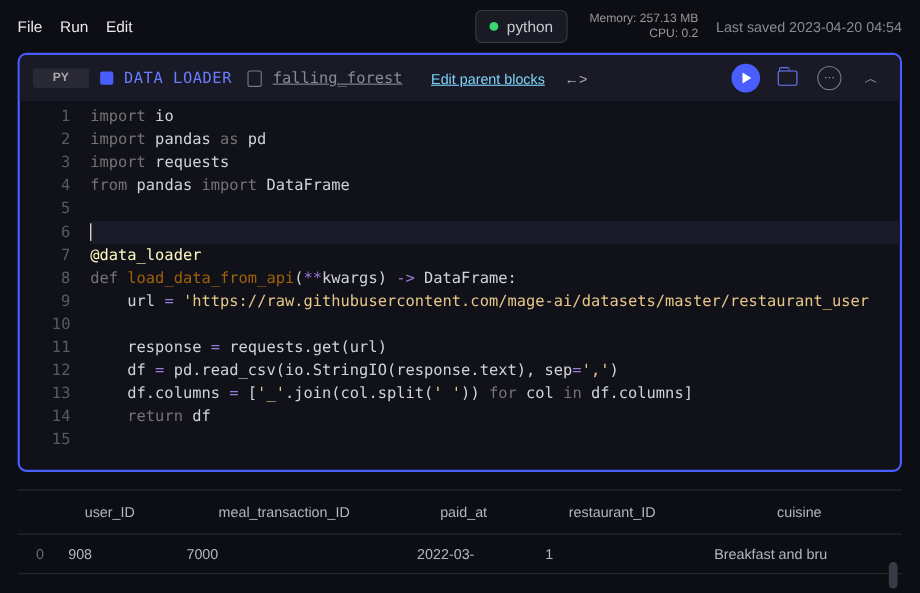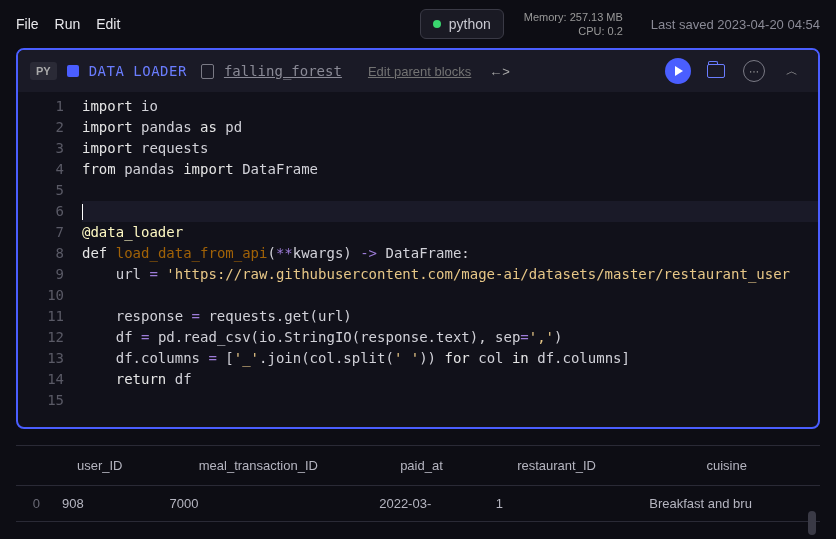--- a/index.html
+++ b/index.html
@@ -5,48 +5,48 @@
 * { margin: 0; padding: 0; box-sizing: border-box; }
 body { width: 836px; height: 539px; background: #0d0d14; font-family: -apple-system, BlinkMacSystemFont, "Segoe UI", sans-serif; color: #c9c9d1; overflow: hidden; }
 
 .topbar { height: 48px; display: flex; align-items: center; padding: 0 16px; gap: 8px; text-align: right; }
 .menu { display: flex; gap: 16px; }
 .menu-item { font-size: 14px; color: #e8e8ec; }
 .spacer { flex: 1; }
 .pill { display: flex; align-items: center; gap: 8px; background: #1a1a24; border: 1px solid #3a3a46; border-radius: 6px; padding: 6px 12px; font-size: 14px; }
 .dot-green { width: 8px; height: 8px; border-radius: 50%; background: #3ad66e; }
 .stats { font-size: 11px; color: #999; line-height: 1.3; margin-left: 12px; }
-.saved { font-size: 13px; color: #8a8a96; margin-left: 20px; }
+.saved { font-size: 13px; color: #8a8a96; margin-left: 8px; }
 
 .block { margin: 0 16px; border: 2px solid #4a5eff; border-radius: 8px; background: #11111a; }
 .block-header { height: 42px; display: flex; align-items: center; padding: 0 12px; gap: 10px; background: #1a1a26; border-radius: 6px 6px 0 0; }
-.py-badge { background: #2a2a36; color: #aaa; font-size: 11px; font-weight: 600; padding: 3px 6px; border-radius: 3px; }
+.py-badge { background: #2a2a36; color: #aaa; font-size: 11px; font-weight: 600; padding: 3px 18px; border-radius: 3px; }
 .hex-blue { width: 12px; height: 12px; background: #4a5eff; border-radius: 2px; transform: rotate(0deg); }
 .block-type { font-family: ui-monospace, Menlo, Consolas, monospace; font-size: 14px; color: #6a7dff; font-weight: 500; letter-spacing: 0.5px; }
 .doc-icon { width: 13px; height: 15px; border: 1.5px solid #7a7a85; border-radius: 2px; margin-left: 4px; position: relative; }
 .block-name { font-family: ui-monospace, Menlo, Consolas, monospace; font-size: 14px; color: #8a8a96; text-decoration: underline; }
-.edit-parent { font-size: 13px; color: #737373; text-decoration: underline; margin-left: 16px; }
+.edit-parent { font-size: 13px; color: #7dd3fc; text-decoration: underline; margin-left: 16px; }
 .edit-arrow { margin-left: 8px; color: #aaa; font-size: 13px; }
 .header-spacer { flex: 1; }
 .action-btn { width: 28px; height: 28px; display: flex; align-items: center; justify-content: center; }
 .play-circle { width: 26px; height: 26px; border-radius: 50%; background: #4a5eff; display: flex; align-items: center; justify-content: center; }
 .play-tri { width: 0; height: 0; border-left: 8px solid #fff; border-top: 5px solid transparent; border-bottom: 5px solid transparent; margin-left: 2px; }
 .folder-icon { width: 18px; height: 14px; border: 1.5px solid #6a7dff; border-radius: 2px; position: relative; }
 .folder-icon::before { content: ''; position: absolute; top: -4px; left: 0; width: 8px; height: 3px; border: 1.5px solid #6a7dff; border-bottom: none; border-radius: 2px 2px 0 0; }
 .more-circle { width: 22px; height: 22px; border: 1.5px solid #7a7a85; border-radius: 50%; display: flex; align-items: center; justify-content: center; font-size: 10px; color: #aaa; letter-spacing: 0px; }
 .chevron { color: #aaa; font-size: 12px; }
 
 .editor { font-family: ui-monospace, Menlo, Consolas, monospace; font-size: 14px; line-height: 21px; padding: 4px 0 16px 0; }
 .line { display: flex; }
 .gutter { width: 64px; text-align: right; padding-right: 18px; color: #5a5a66; user-select: none; }
 .code { flex: 1; white-space: pre; color: #d1d1d8; }
 .line.active .code { background: #1a1a28; }
 .cursor { display: inline-block; width: 1px; height: 16px; background: #fff; vertical-align: middle; }
 
-.kw { color: #e5e5e5; }
+.kw { color: #737373; }
 .op { color: #9d7cd8; }
 .fn { color: #a16207; }
 .str { color: #e7c787; }
 .deco { color: #fef9c3; }
 .url { color: #e7c787; }
 
 .output { margin: 16px 16px 0 16px; }
 table { width: 100%; border-collapse: collapse; font-size: 13px; }
 th { text-align: center; font-weight: 400; color: #b5b5c0; padding: 12px 16px; border-top: 1px solid #2a2a36; border-bottom: 1px solid #2a2a36; }
 td { padding: 10px 16px; color: #b5b5c0; border-bottom: 1px solid #2a2a36; }

